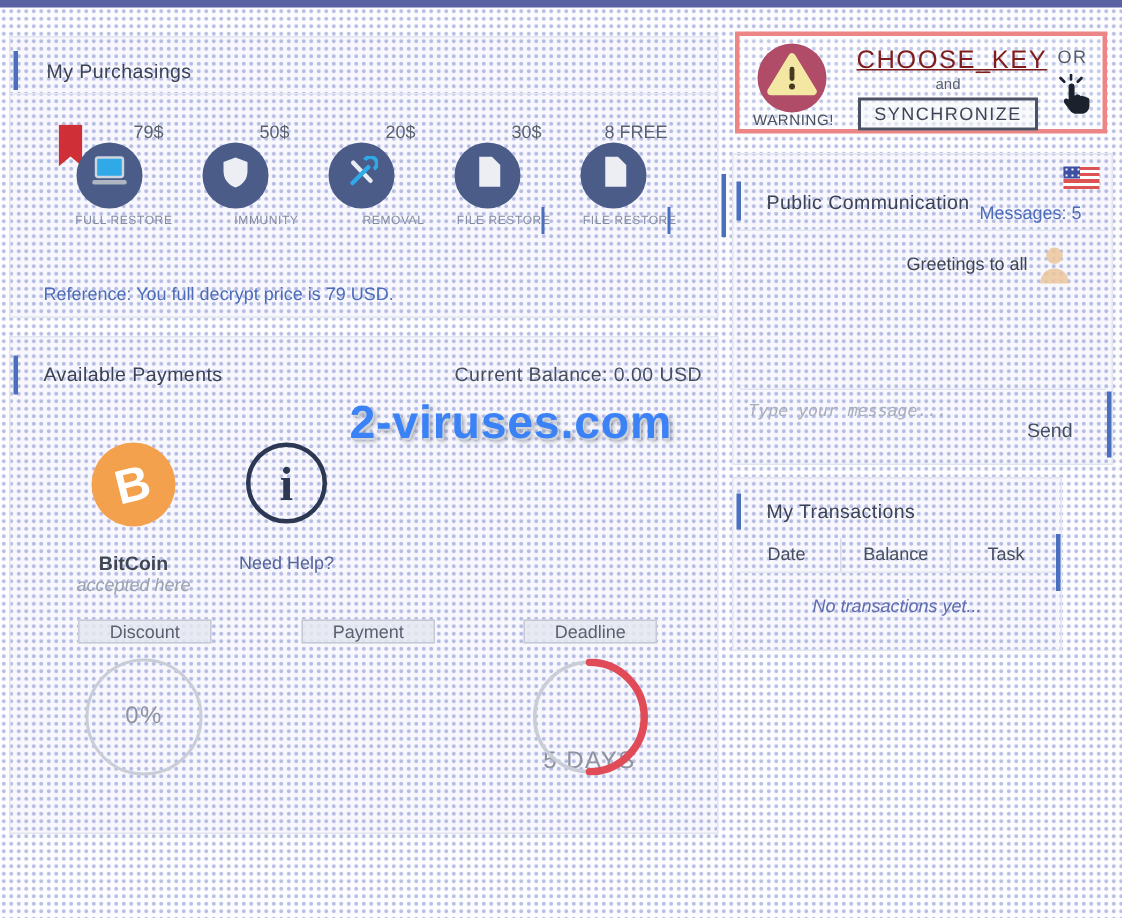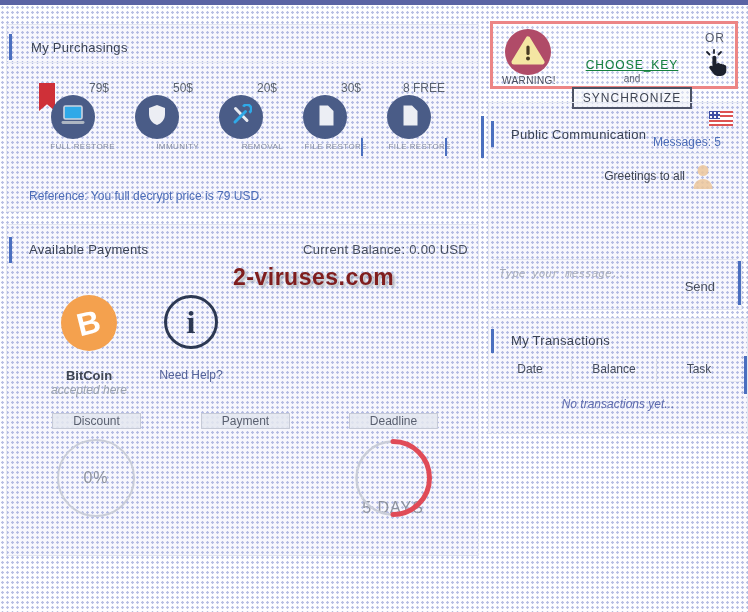--- a/index.html
+++ b/index.html
@@ -34,21 +34,21 @@
   .ref-text { position:absolute; font-size:12px; color:#4b6cb7; }
 
   
   .warnbox { position:absolute; left:490px; top:21px; width:248px; height:68px;
              border:3px solid #ec8585; background:rgba(255,255,255,0.15); }
   .warn-badge { position:absolute; left:12px; top:5px; width:46px; height:46px; border-radius:50%;
                 background:#b04b68; display:flex; align-items:center; justify-content:center; }
   .warn-label { position:absolute; left:4px; top:51px; width:64px; text-align:center;
                 font-size:10px; color:#4a4f5e; letter-spacing:0.4px; }
   .warn-mid { position:absolute; left:78px; top:6px; width:122px; text-align:center; }
-  .choose-key { font-size:12px; color:#15803d; letter-spacing:1px; text-decoration:underline; cursor:pointer;margin-top:28px; }
+  .choose-key { font-size:17px; color:#7f1d1d; letter-spacing:1px; text-decoration:underline; cursor:pointer; }
   .and-lbl { font-size:10px; color:#5a6070; margin-top:1px; }
   .sync-btn { margin-top:3px; display:inline-block; border:2px solid #4c5264; padding:2px 9px;
               font-size:12px; color:#3e4453; letter-spacing:1px; background:rgba(246,247,250,0.55); cursor:pointer; }
   .warn-right { position:absolute; left:206px; top:7px; width:32px; text-align:center; }
   .or-lbl { font-size:12px; color:#555b6b; letter-spacing:1px; }
 
   
   .btc-circle { position:absolute; width:56px; height:56px; border-radius:50%; background:#f4a14e;
                 display:flex; align-items:center; justify-content:center; cursor:pointer; }
   .btc-b { display:inline-block; font-weight:bold; font-size:32px; color:#fff; transform:rotate(-14deg); }
@@ -58,22 +58,22 @@
   .cap { position:absolute; width:132px; text-align:center; }
   .gauge-box { position:absolute; width:89px; height:16px; background:rgba(228,231,240,0.85);
                border:1px solid #c6cad6; font-size:12px; color:#5a6070; text-align:center; line-height:14px; }
   .gauge-circle { position:absolute; width:78px; height:78px; border-radius:50%; border:2px solid #c9cdd8;
                   display:flex; align-items:center; justify-content:center; }
   .gauge-svg-wrap { position:absolute; width:78px; height:78px; display:flex; align-items:flex-end; justify-content:center; }
   .gauge-svg-wrap svg { position:absolute; left:0; top:0; }
   .g-big { font-size:16px; color:#8e939e; letter-spacing:1px; }
   .g-small { font-size:12px; color:#9aa0aa; letter-spacing:1px; }
 
-  .watermark { position:absolute; left:233px; top:264px; font-size:23px; font-weight:bold;
-               color:#7f1d1d; letter-spacing:0.5px;
+  .watermark { position:absolute; left:233px; top:264px; font-size:31px; font-weight:bold;
+               color:#3b82f6; letter-spacing:0.5px;
                text-shadow:1px 1px 0 #cdd1d8, 2px 2px 3px rgba(90,95,105,0.55); }
 
   
   .flag { position:absolute; width:24px; height:15px;
           background:repeating-linear-gradient(#dd5252 0 2.15px, #ffffff 2.15px 4.3px); }
   .flag::before { content:""; position:absolute; left:0; top:0; width:11px; height:8px; background:#3d4fa3;
           background-image:radial-gradient(#fff 0.7px, transparent 1px); background-size:4px 4px; }
   .msg-count { position:absolute; font-size:12px; color:#4b6cb7; }
   .chat-msg { position:absolute; font-size:12px; color:#3e4453; }
   .msg-input { position:absolute; left:6px; top:7px; width:180px; border:none; background:transparent;
@@ -251,21 +251,21 @@
       </svg>
     </span>
 
     <div style="position:absolute; left:4px; right:4px; top:156px; bottom:0; border-top:1px solid #e3e6f0;">
       <input class="msg-input" type="text" placeholder="Type your message..." style="">
       <div class="send-btn">Send</div>
     </div>
     <div class="vbar" style="right:0; top:158px; height:44px;"></div>
   </div>
 
-  <div class="panel" style="left:488px; top:318px; width:260px; height:116px;">
+  <div class="panel" style="left:488px; top:318px; width:220px; height:116px;">
     <div class="vbar" style="left:2px; top:10px; height:24px;"></div>
     <div class="sec-title" style="left:22px; top:14px;">My Transactions</div>
     <div class="t-header">
       <div class="t-cell" style="width:82px;">Date</div>
       <div class="t-cell" style="width:85px;">Balance</div>
       <div class="t-cell" style="width:85px;">Task</div>
     </div>
     <div class="hline" style="left:4px; right:4px; top:62px;"></div>
     <div class="t-empty">No transactions yet...</div>
     <div class="vbar" style="right:0; top:37px; height:38px;"></div>

